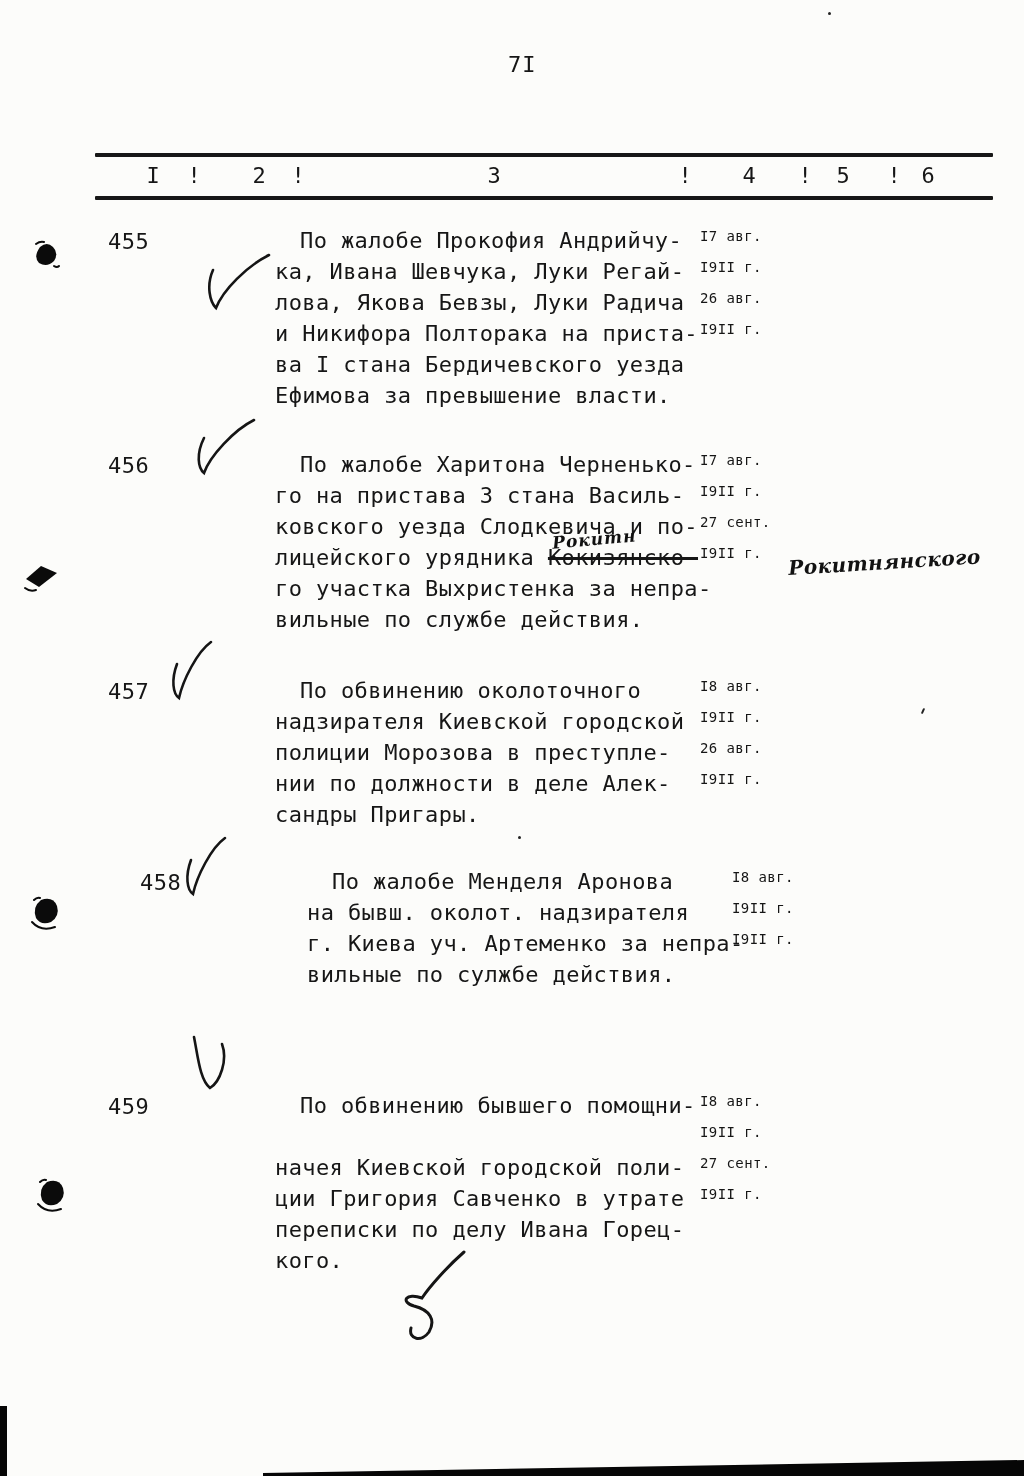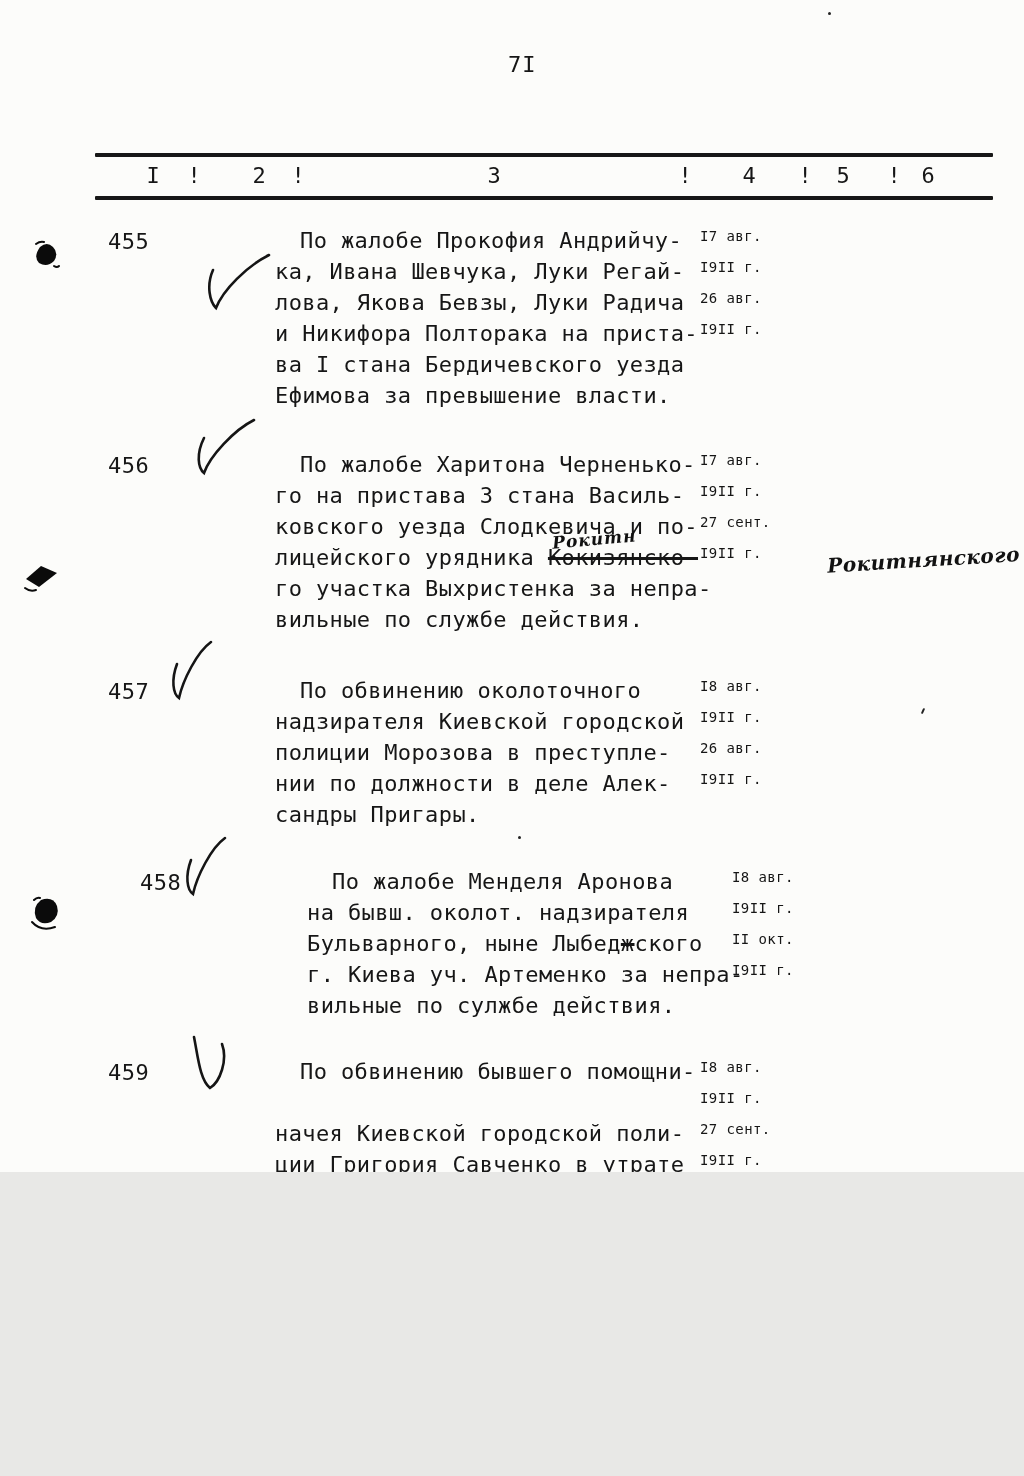--- a/index.html
+++ b/index.html
@@ -1,19 +1,19 @@
 <!DOCTYPE html>
 <html><head>
 <meta charset="utf-8">
 <style>
   html,body{margin:0;padding:0;background:#e8e8e6;}
   .page{
-    position:relative;width:1024px;height:1172px;margin:0 auto;
+    position:relative;width:1024px;height:1476px;margin:0 auto;
     background:#fcfcfa;overflow:hidden;
-    font-family:"DejaVu Sans Mono", monospace;color:#161616;text-align:right;
+    font-family:"DejaVu Sans Mono", monospace;color:#161616;
   }
   .page-number{position:absolute;left:508px;top:52px;font-size:22px;letter-spacing:1px;}
   .rule{position:absolute;left:95px;width:898px;height:4px;background:#171717;border-radius:1px;}
   .rule-top{top:153px;}
   .rule-bottom{top:196px;}
   .hcell{position:absolute;top:163px;transform:translateX(-50%);font-size:22px;}
   .entry{position:absolute;left:0;right:0;}
   .entry-number{position:absolute;left:108px;top:1px;font-size:22px;letter-spacing:.5px;}
   .line{position:relative;height:31px;}
   .line .text{position:absolute;left:275px;top:0;font-size:22px;letter-spacing:.4px;white-space:pre;}
@@ -134,32 +134,28 @@
         <span class="entry-number">458</span>
         <div class="line first">
           <span class="text">По жалобе Менделя Аронова</span>
           <span class="date">I8 авг.</span>
         </div>
         <div class="line">
           <span class="text">на бывш. околот. надзирателя</span>
           <span class="date">I9II г.</span>
         </div>
         <div class="line">
-          <span class="text"><span class="seg">Бульварного, ныне Лыбед</span><span class="seg strike">ж</span><span class="seg">ского</span></span>
-          <span class="date">II окт.</span>
-        </div>
-        <div class="line">
           <span class="text">г. Киева уч. Артеменко за непра-</span>
           <span class="date">I9II г.</span>
         </div>
         <div class="line">
           <span class="text">вильные по сулжбе действия.</span>
         </div>
       </div>
-      <div class="entry" style="top: 1059px; text-decoration: underline;">
+      <div class="entry" style="top: 1093px; text-decoration: underline;">
         <span class="entry-number">459</span>
         <div class="line first">
           <span class="text">По обвинению бывшего помощни-</span>
           <span class="date">I8 авг.</span>
         </div>
         <div class="line">
           <span class="date">I9II г.</span>
         </div>
         <div class="line">
           <span class="text">начея Киевской городской поли-</span>

